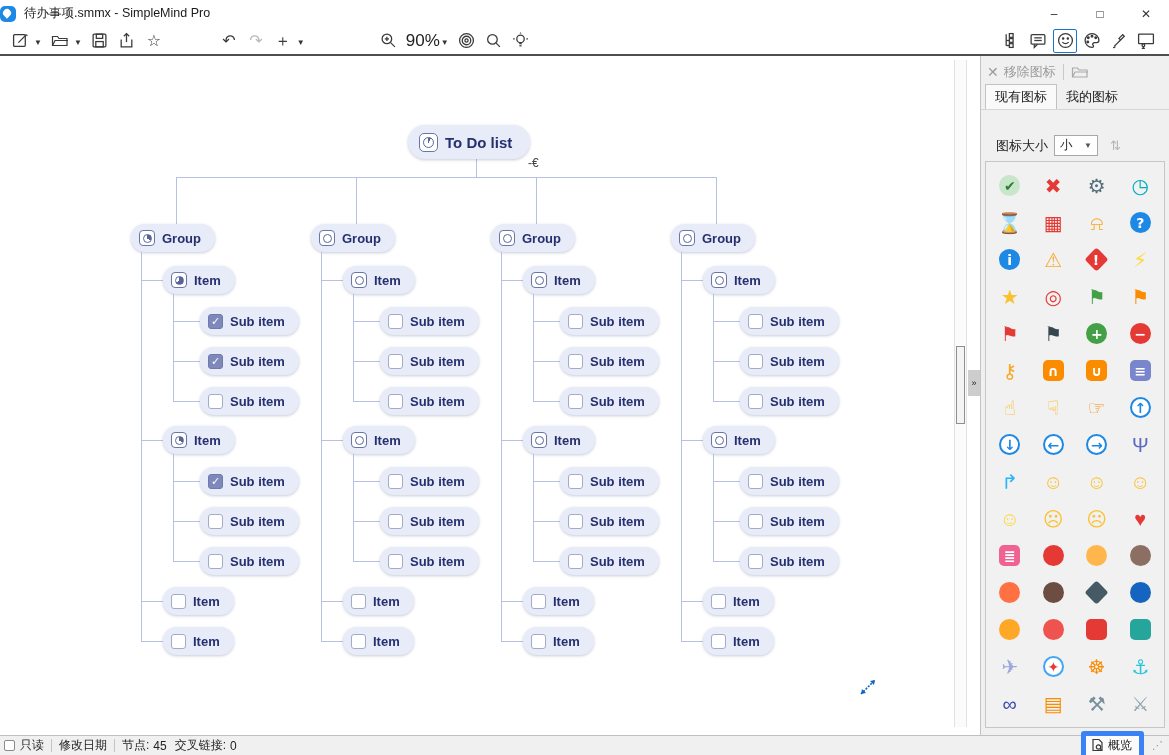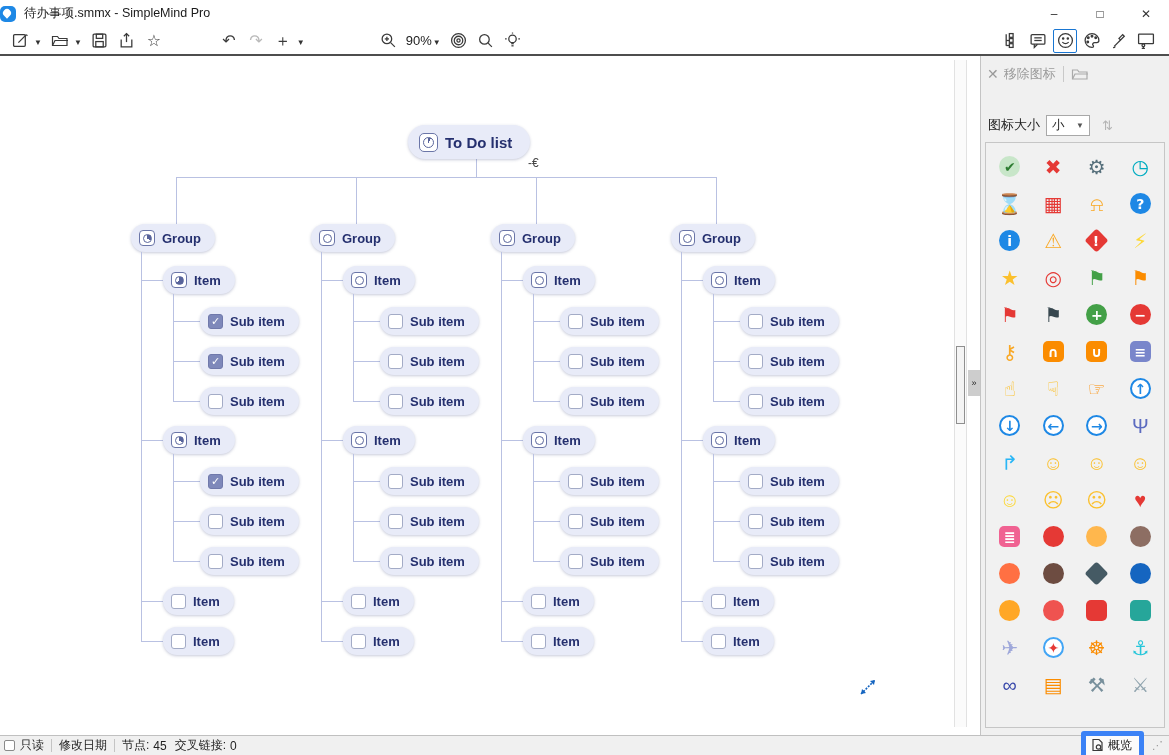--- a/index.html
+++ b/index.html
@@ -21,21 +21,21 @@
   .menu-item { padding:0 9px; font-size:13px; color:#111; }
 
   
   #toolbar { height:29px; background:#fff; border-bottom:2px solid #4e4e4e; display:flex;
     align-items:center; padding:0 8px; flex:0 0 auto; }
   .tb-btn { height:24px; min-width:24px; display:flex; align-items:center; justify-content:center;
     margin-right:3px; color:#3a3a3a; font-size:15px; }
   .tb-caret { font-size:8px; color:#333; margin:4px 6px 0 -1px; }
   .tb-glyph { font-size:16px; line-height:1; }
   .dim { color:#b9b9b9; }
-  #zoom-label { font-size:13px; color:#222; margin:12px 2px; }
+  #zoom-label { font-size:17px; color:#222; margin:12px 2px; }
   #emoji-panel-btn { border:1.5px solid #1976d2; border-radius:2px; background:#fff; }
   .tb-spacer-a { width:48px; } .tb-spacer-b { width:66px; }
   svg.tbi { stroke:#3a3a3a; fill:none; stroke-width:1.2; }
   svg.tbi.gray { stroke:#aaa; }
 
   
   #main { flex:1 1 auto; display:flex; min-height:0; }
   #canvas { position:relative; flex:1 1 auto; background:#fff; overflow:hidden; border-right:1px solid #c4c4c4; }
   #mindmap-layer { position:absolute; inset:0; }
   .mm-line { position:absolute; background:#b9c1e2; }
@@ -65,21 +65,21 @@
   #resize-arrow { position:absolute; left:858px; top:621px; }
 
   
   #panel { flex:0 0 188px; background:#f0f0f0; display:flex; flex-direction:column; font-size:13px; }
   #panel-toolbar { height:27px; display:flex; align-items:center; padding:0 6px; margin-top:4px; color:#9a9a9a; }
   #panel-toolbar .sep { width:1px; height:16px; background:#c9c9c9; margin:0 7px; }
   #remove-x { font-size:14px; margin-right:5px; color:#9a9a9a; }
   #panel-tabs { display:flex; align-items:flex-end; height:26px; padding-left:4px; border-bottom:1px solid #d6d6d6; }
   .ptab { padding:3px 9px; color:#222; }
   .ptab.active { background:#fafafa; border:1px solid #c2c2c2; border-bottom:none; }
-  #size-row { height:30px; display:flex; align-items:center; padding:0 7px; gap:6px; color:#222;margin-top:23px; }
+  #size-row { height:30px; display:flex; align-items:center; padding:0 15px; gap:6px; color:#222;margin-top:23px; }
   #size-select { width:44px; height:21px; background:#fff; border:1px solid #a8a8a8; display:flex;
     align-items:center; justify-content:space-between; padding:0 5px; font-size:12.5px; }
   #size-select .car { font-size:8px; color:#555; }
   #updown { color:#b5b5b5; font-size:13px; margin-left:6px; }
   #icon-grid { flex:1; margin:2px 4px 7px 4px; border:1px solid #c6c6c6; background:#f1f1f1;
     display:grid; grid-template-columns:repeat(4,1fr); grid-auto-rows:37px; padding:5px 2px; }
   .gi { display:flex; align-items:center; justify-content:center; font-size:20px; line-height:1; }
   .chip { display:flex; align-items:center; justify-content:center; width:21px; height:21px;
     font-size:14px; font-weight:bold; font-family:"DejaVu Sans",sans-serif; }
   .chip.circle { border-radius:50%; }
@@ -528,20 +528,24 @@
 
     <div id="panel">
       <div id="panel-toolbar">
         <span id="remove-x">✕</span>
         <span>移除图标</span>
         <span class="sep"></span>
         <svg class="tbi gray" width="18" height="16" viewBox="0 0 18 16">
             <path d="M1.5 13 v-9 h5 l1.5 2 h8 v7 z"></path>
             <path d="M1.5 13 l2.5 -5 h13"></path>
           </svg>
+      </div>
+      <div id="panel-tabs">
+        <div class="ptab active">现有图标</div>
+        <div class="ptab">我的图标</div>
       </div>
       <div id="size-row">
         <span>图标大小</span>
         <div id="size-select">
           <span>小</span>
             <span class="car">▼</span>
         </div>
         <span id="updown">⇅</span>
       </div>
       <div id="icon-grid">

